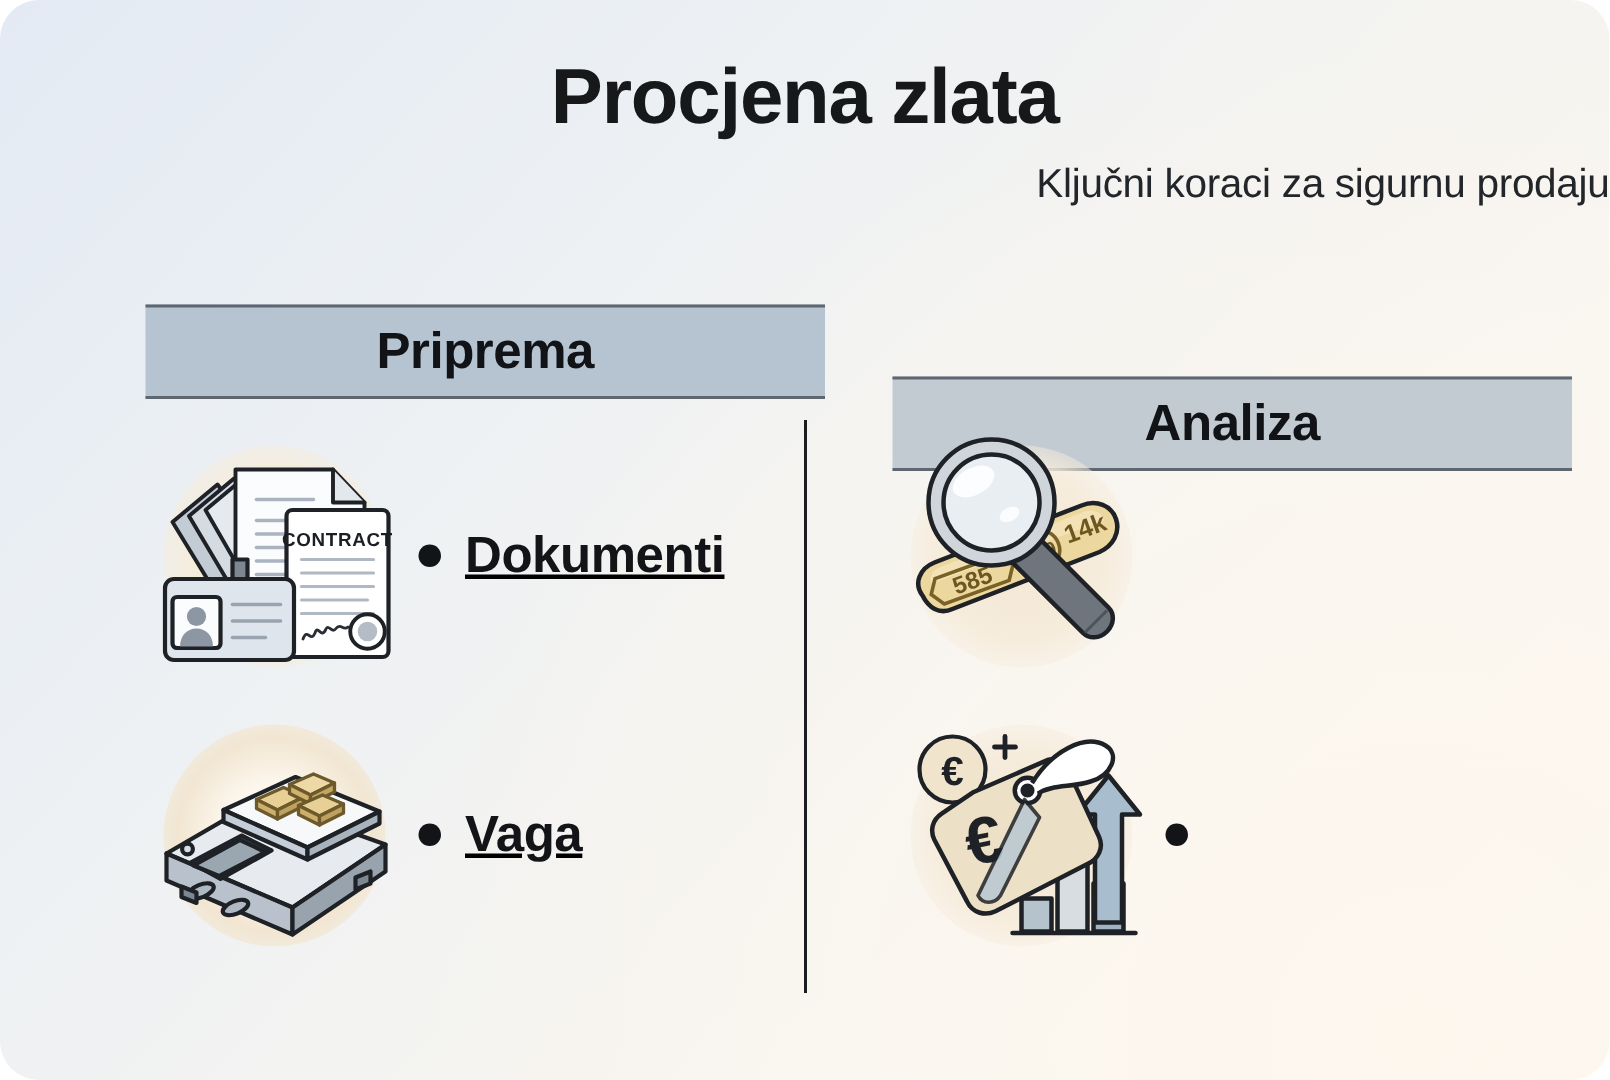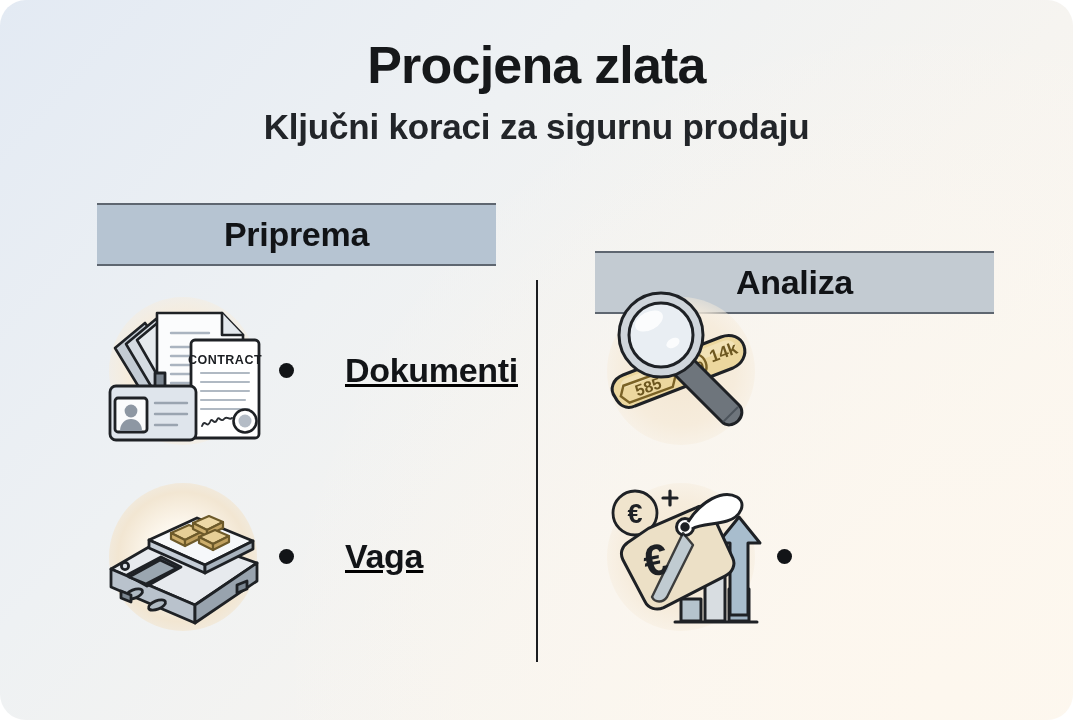--- a/index.html
+++ b/index.html
@@ -36,39 +36,40 @@
   }
   .main-title {
     font-size: 52px;
     font-weight: bold;
     letter-spacing: -0.8px;
     color: #16181a;
     line-height: 1.05;
     margin: 0;
   }
   .sub-title {
-    font-size: 35px;
-    font-weight: bold;
+    font-size: 27px;
+    font-weight: normal;
     color: #222529;
     letter-spacing: -0.2px;
     margin: 14px 0 0 0;
+    text-align: right;
   }
 
   
   .columns {
     position: absolute;
     left: 0;
     top: 203px;
     width: 1073px;
     height: 500px;
   }
   .column {
     position: absolute;
     top: 0;
-    width: 399px;
+    width: 453px;
   }
   .column.left  { left: 97px; }
   .column.right { left: 595px; }
 
   .col-header {
     height: 63px;
     box-sizing: border-box;
     border-top: 2px solid #5e6670;
     border-bottom: 2px solid #5e6670;
     display: flex;
@@ -142,21 +143,20 @@
     border-radius: 50%;
     background: #121417;
     flex: 0 0 15px;
     margin-right: 16px;
   }
   .item-text {
     font-size: 34px;
     font-weight: bold;
     color: #121417;
     letter-spacing: -0.3px;
-    margin-left: 35px;
   }
 </style>
 </head>
 <body>
 
 <div id="infographic">
 
   <div class="header-block">
     <h1 class="main-title">Procjena zlata</h1>
     <p class="sub-title">Ključni koraci za sigurnu prodaju</p>

